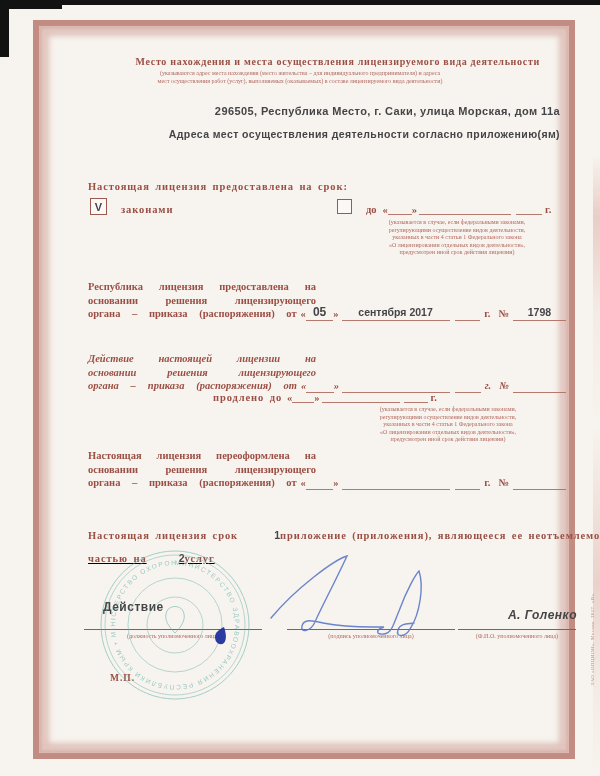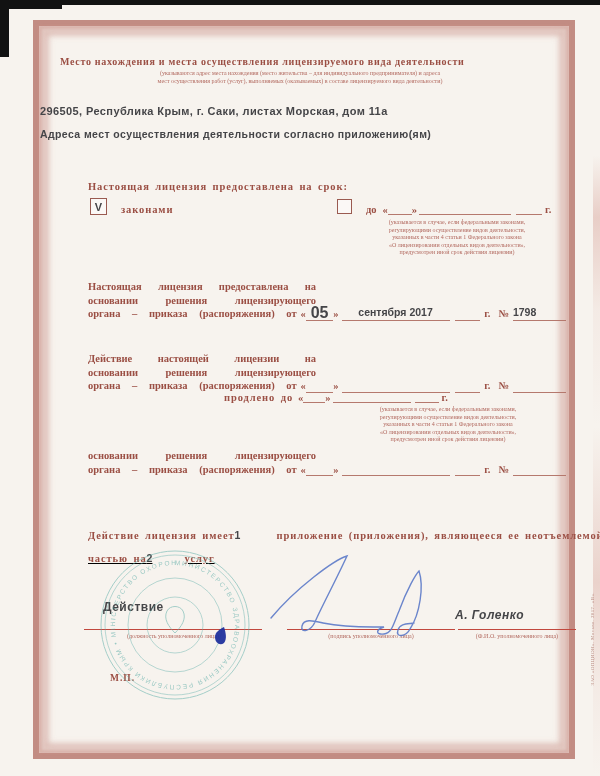--- a/index.html
+++ b/index.html
@@ -15,21 +15,21 @@
   .frame{position:absolute;left:33px;top:20px;right:25px;bottom:17px;border:6px solid #c28c83;}
   .frame-soft{position:absolute;inset:-1px;border:4px solid rgba(200,145,135,.55);filter:blur(1.5px);}
   .frame-wave{position:absolute;inset:3px;border:7px solid rgba(200,145,135,.42);filter:blur(2.5px);}
   .frame-glow{position:absolute;inset:0;box-shadow:inset 0 0 12px 4px rgba(205,155,145,.35);}
   
   .mar{color:#9b4f44;font-weight:bold;}
   .mar-sp{letter-spacing:.9px;word-spacing:2px;}
   .fn{font-size:6px;line-height:7.6px;color:#b2695f;text-align:center;white-space:nowrap;}
   .val{font-family:"Liberation Sans", sans-serif;font-weight:bold;color:#454548;}
   .abs{position:absolute;}
-  .ctr{text-align:left;}
+  .ctr{text-align:right;}
   .bl{display:inline-flex;justify-content:center;align-items:flex-end;border-bottom:1px solid #b5786d;height:12px;}
   .row{display:flex;align-items:flex-end;white-space:nowrap;}
   .jl{width:228px;text-align:justify;text-align-last:justify;}
   .sec{font-size:10.5px;line-height:13.5px;}
   .cb{box-sizing:border-box;border:1px solid #9a5a50;background:rgba(255,255,255,.45);
       display:flex;align-items:center;justify-content:center;}
   .sigline{position:absolute;height:0;border-top:1px solid #c1473d;}
   .cap{position:absolute;font-size:6px;color:#b2695f;text-align:center;white-space:nowrap;}
   .printer-mark{position:absolute;right:5px;top:592px;writing-mode:vertical-rl;transform:rotate(180deg);
       font-size:5px;letter-spacing:.4px;color:#bb8d83;}
@@ -48,21 +48,21 @@
   <div class="frame">
     <div class="frame-soft"></div>
     <div class="frame-wave"></div>
     <div class="frame-glow"></div>
   </div>
 
   <div class="abs ctr mar" style="left:60px;top:56px;width:480px;font-size:10px;letter-spacing:.7px;">Место нахождения и места осуществления лицензируемого вида деятельности</div>
   <div class="abs fn" style="left:75px;top:70px;width:450px;">(указываются адрес места нахождения (место жительства – для индивидуального предпринимателя) и адреса</div>
   <div class="abs fn" style="left:75px;top:78px;width:450px;">мест осуществления работ (услуг), выполняемых (оказываемых) в составе лицензируемого вида деятельности)</div>
 
-  <div class="abs ctr val" style="left:40px;top:105px;width:520px;font-size:11px;letter-spacing:.4px;">296505, Республика Крым, г. Саки, листах Морская, дом 11а</div>
+  <div class="abs ctr val" style="left:40px;top:105px;width:520px;font-size:11px;letter-spacing:.4px;">296505, Республика Место, г. Саки, улица Морская, дом 11а</div>
   <div class="abs mar mar-sp" style="left:88px;top:181px;font-size:10.5px;">Настоящая лицензия предоставлена на срок:</div>
 
   <div class="abs ctr val" style="left:40px;top:128px;width:520px;font-size:10.5px;letter-spacing:.4px;">Адреса мест осуществления деятельности согласно приложению(ям)</div>
 
   <div class="abs row" style="left:90px;top:198px;">
     <div class="cb" style="width:17px;height:17px;">
       <span class="val" style="font-size:11px;">V</span>
     </div>
     <span class="mar mar-sp" style="font-size:10.5px;margin-left:14px;">законами</span>
   </div>
@@ -80,92 +80,93 @@
 
   <div class="abs" style="left:343px;top:219px;width:228px;">
     <div class="fn">(указывается в случае, если федеральными законами,</div>
     <div class="fn">регулирующими осуществление видов деятельности,</div>
     <div class="fn">указанных в части 4 статьи 1 Федерального закона</div>
     <div class="fn">«О лицензировании отдельных видов деятельности»,</div>
     <div class="fn">предусмотрен иной срок действия лицензии)</div>
   </div>
 
   <div class="abs sec" style="left:88px;top:280px;width:478px;">
-    <div class="mar jl">Настоящая лицензия предоставлена на</div>
+    <div class="mar jl">Республика лицензия предоставлена на</div>
     <div class="mar jl">основании решения лицензирующего</div>
     <div class="row">
       <span class="mar jl">органа – приказа (распоряжения) от</span>
       <span class="mar" style="margin-left:4px;">«</span>
       <span class="bl" style="width:30px;">
-          <span class="val" style="font-size:16px;">05</span>
+          <span class="val" style="font-size:12px;">05</span>
         </span>
       <span class="mar">»</span>
       <span class="bl" style="width:118px;margin-left:3px;">
           <span class="val" style="font-size:10.5px;">сентября 2017</span>
         </span>
       <span class="bl" style="width:28px;margin-left:5px;"></span>
       <span class="mar" style="margin-left:4px;">г.</span>
       <span class="mar" style="margin-left:8px;">№</span>
-      <span class="bl" style="width:58px;margin-left:4px;justify-content:flex-start;">
+      <span class="bl" style="width:58px;margin-left:4px;justify-content:center;">
           <span class="val" style="font-size:10.5px;">1798</span>
         </span>
     </div>
   </div>
 
-  <div class="abs sec" style="left:88px;top:352px;width:478px;">
+  <div class="abs sec" style="left:88px;top:352px;width:478px;font-style:italic;">
     <div class="mar jl">Действие настоящей лицензии на</div>
     <div class="mar jl">основании решения лицензирующего</div>
     <div class="row">
       <span class="mar jl">органа – приказа (распоряжения) от</span>
       <span class="mar" style="margin-left:4px;">«</span>
       <span class="bl" style="width:30px;"></span>
       <span class="mar">»</span>
       <span class="bl" style="width:118px;margin-left:3px;"></span>
       <span class="bl" style="width:28px;margin-left:5px;"></span>
       <span class="mar" style="margin-left:4px;">г.</span>
       <span class="mar" style="margin-left:8px;">№</span>
       <span class="bl" style="width:58px;margin-left:4px;"></span>
     </div>
   </div>
 
-  <div class="abs row" style="left:224px;top:390px;text-align:center;">
+  <div class="abs row" style="left:213px;top:390px;text-align:center;">
     <span class="mar mar-sp" style="font-size:10.5px;">продлено до</span>
     <span class="mar" style="font-size:10.5px;margin-left:5px;">«</span>
     <span class="bl" style="width:22px;"></span>
     <span class="mar" style="font-size:10.5px;">»</span>
     <span class="bl" style="width:78px;margin-left:2px;"></span>
     <span class="bl" style="width:24px;margin-left:4px;"></span>
     <span class="mar" style="font-size:10.5px;margin-left:3px;">г.</span>
   </div>
 
   <div class="abs" style="left:328px;top:406px;width:240px;">
     <div class="fn">(указывается в случае, если федеральными законами,</div>
     <div class="fn">регулирующими осуществление видов деятельности,</div>
     <div class="fn">указанных в части 4 статьи 1 Федерального закона</div>
     <div class="fn">«О лицензировании отдельных видов деятельности»,</div>
     <div class="fn">предусмотрен иной срок действия лицензии)</div>
   </div>
 
   <div class="abs sec" style="left:88px;top:449px;width:478px;">
+    <div class="mar jl">Настоящая лицензия переоформлена на</div>
     <div class="mar jl">основании решения лицензирующего</div>
     <div class="row">
       <span class="mar jl">органа – приказа (распоряжения) от</span>
       <span class="mar" style="margin-left:4px;">«</span>
       <span class="bl" style="width:30px;"></span>
       <span class="mar">»</span>
       <span class="bl" style="width:118px;margin-left:3px;"></span>
       <span class="bl" style="width:28px;margin-left:5px;"></span>
       <span class="mar" style="margin-left:4px;">г.</span>
       <span class="mar" style="margin-left:8px;">№</span>
       <span class="bl" style="width:58px;margin-left:4px;"></span>
     </div>
   </div>
 
   <div class="abs row" style="left:88px;top:529px;">
-    <span class="mar mar-sp" style="font-size:10.5px;">Действие лицензия имеет</span>
+    <span class="mar mar-sp" style="font-size:10.5px;">Настоящая лицензия срок</span>
     <span class="val ctr" style="font-size:10.5px;width:42px;">1</span>
     <span class="mar mar-sp" style="font-size:10.5px;">приложение (приложения), являющееся ее неотъемлемой</span>
   </div>
   <div class="abs row" style="left:88px;top:552px;text-decoration:underline;">
     <span class="mar mar-sp" style="font-size:10.5px;">частью на</span>
     <span class="val ctr" style="font-size:10.5px;width:38px;">2</span>
     <span class="mar mar-sp" style="font-size:10.5px;">услуг</span>
   </div>
 
   <div class="abs val" style="left:103px;top:600px;font-size:12px;letter-spacing:.5px;">Действие</div>

